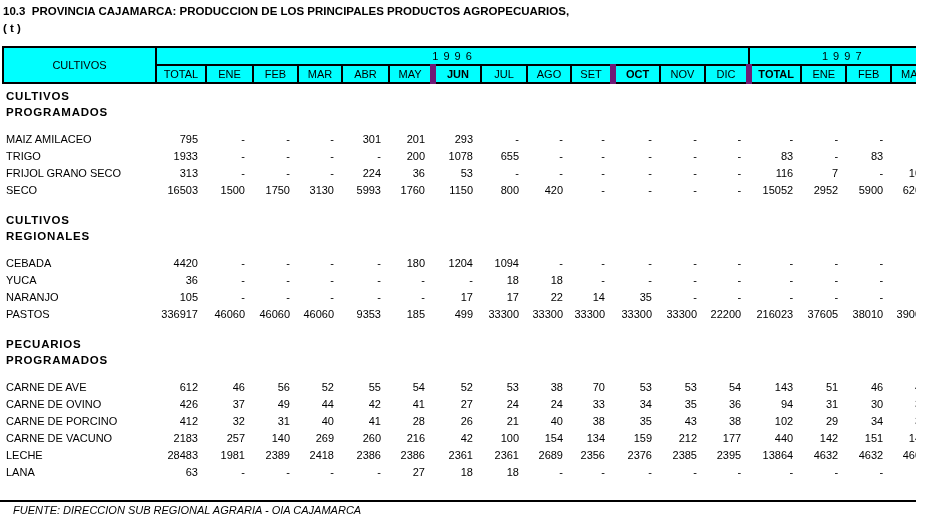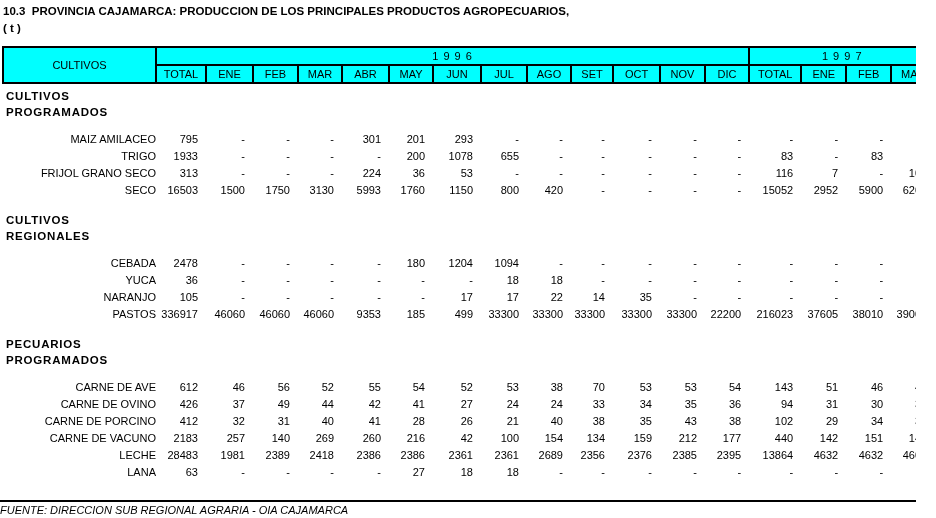--- a/index.html
+++ b/index.html
@@ -19,29 +19,29 @@
     width:932px;margin:10px 12px 0 2px;
   }
   table.main th{
     background:#00ffff;
     border:2px solid #000;
     font-size:11px;font-weight:normal;
     text-align:center;padding:0;height:16px;
     white-space:nowrap;overflow:hidden;
   }
   table.main th.year{letter-spacing:1px;}
-  table.main th.tl{border-left:1px solid #701a75;}
+  table.main th.tl{border-left:6px solid #701a75;font-weight:bold;}
   table.main td{border:none;white-space:nowrap;}
   tr.data td{font-size:11px;height:17px;line-height:17px;padding:0 8px 0 0;text-align:right;}
-  tr.data td.label{text-align:right;padding:0 0 0 3px;}
+  tr.data td.label{text-align:left;padding:0 0 0 3px;}
   tr.sec td{font-size:11.5px;font-weight:bold;letter-spacing:0.8px;height:16px;line-height:16px;text-align:left;padding:0 0 0 3px;}
   tr.sp td{padding:0;height:1px;line-height:1px;font-size:1px;}
 
   .footer-rule{position:absolute;left:0;top:500px;width:936px;border-top:2px solid #000;}
-  .source-note{position:absolute;left:0;top:504px;font-style:italic;font-size:11px;white-space:pre;}
+  .source-note{position:absolute;left:13px;top:504px;font-style:italic;font-size:11px;white-space:pre;}
 </style>
 </head>
 <body>
 
 <div class="page">
 
   <div class="titles">
     <div class="title-line">10.3  PROVINCIA CAJAMARCA: PRODUCCION DE LOS PRINCIPALES PRODUCTOS AGROPECUARIOS,</div>
     <div class="unit-line">( t )</div>
   </div>
@@ -193,21 +193,21 @@
           <td colspan="18">CULTIVOS</td>
         </tr>
         <tr class="sec">
           <td colspan="18">REGIONALES</td>
         </tr>
         <tr class="sp">
           <td colspan="18" style="height: 11px;"></td>
         </tr>
         <tr class="data">
           <td class="label">CEBADA</td>
-          <td>2478</td>
+          <td>4420</td>
           <td>-</td>
           <td>-</td>
           <td>-</td>
           <td>-</td>
           <td>180</td>
           <td>1204</td>
           <td>1094</td>
           <td>-</td>
           <td>-</td>
           <td>-</td>

